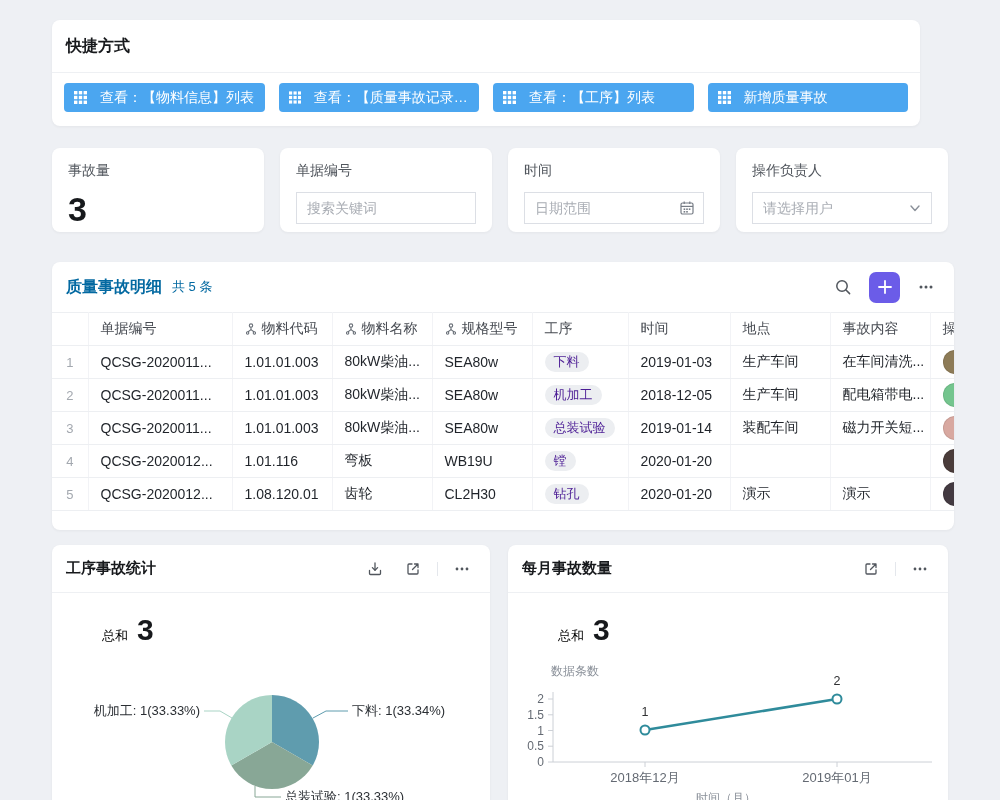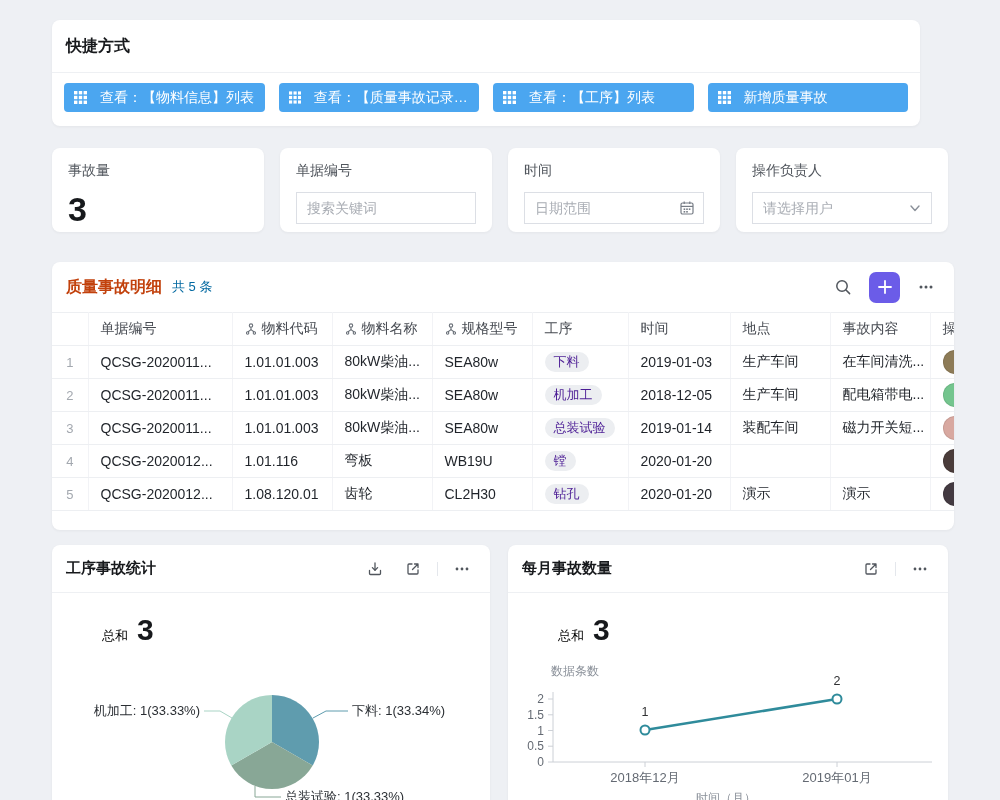--- a/index.html
+++ b/index.html
@@ -30,21 +30,21 @@
   .f-input-wrap{position:relative;margin-top:12px;}
   .f-input{width:100%;box-sizing:border-box;height:32px;border:1px solid #dcdfe5;border-radius:0;
     padding:0 28px 0 10px;font-size:14px;color:#1f2329;outline:none;background:#fff;
     font-family:"Liberation Sans","DejaVu Sans",sans-serif;}
   .f-input::placeholder{color:#a9adb4;}
   .f-input-icon{position:absolute;right:9px;top:8px;width:16px;height:16px;pointer-events:none;}
 
   
   #card-table{left:52px;top:262px;width:902px;height:268px;overflow:hidden;}
   .tbl-bar{display:flex;align-items:center;padding:10px 14px;height:30px;}
-  .tbl-title{font-size:16px;font-weight:bold;color:#c2410c;}
+  .tbl-title{font-size:16px;font-weight:bold;color:#0369a1;}
   .tbl-count{font-size:13px;color:#0369a1;margin-left:10px;}
   .tbl-actions{margin-left:auto;display:flex;align-items:center;gap:12px;}
   .icon-btn{width:28px;height:28px;display:flex;align-items:center;justify-content:center;cursor:pointer;border-radius:6px;}
   .plus-btn{width:31px;height:31px;background:#6b5ce8;border-radius:7px;display:flex;align-items:center;justify-content:center;cursor:pointer;}
   table{border-collapse:collapse;table-layout:fixed;width:1008px;font-size:14px;border-top:1px solid #edeff2;}
   th,td{height:33px;padding:0 12px;text-align:left;white-space:nowrap;overflow:hidden;
     border-bottom:1px solid #edeff2;border-right:1px solid #f2f3f6;box-sizing:border-box;}
   th{font-weight:normal;color:#474b52;}
   th .th-inner{display:flex;align-items:center;gap:5px;}
   td{color:#1f2329;}

